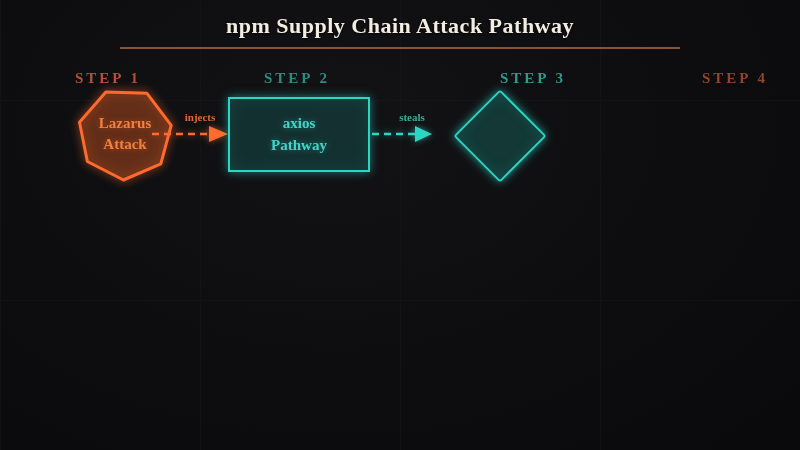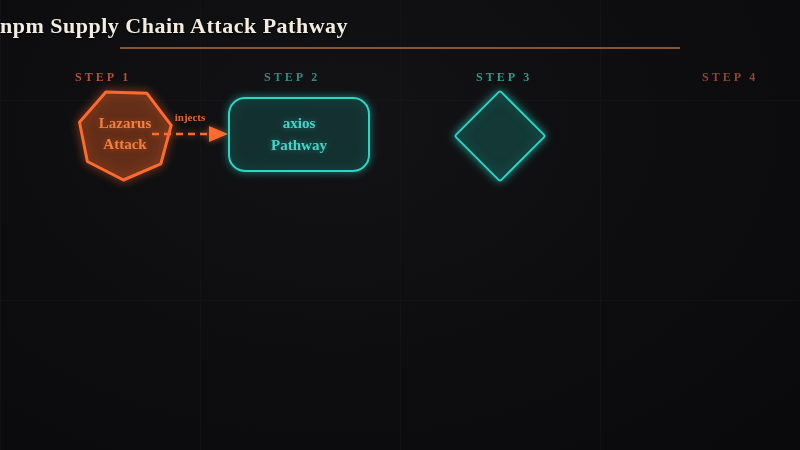--- a/index.html
+++ b/index.html
@@ -21,41 +21,41 @@
       linear-gradient(var(--grid-line, #1a1a1d) 1px, transparent 1px),
       linear-gradient(90deg, var(--grid-line, #1a1a1d) 1px, transparent 1px);
     background-size: 200px 200px;
     background-position: 0px 100px;
     opacity: 0.45;
     pointer-events: none;
   }
   
   #title {
     position: absolute; top: 13px; left: 0;
-    width: 100%; text-align: left;
+    width: 100%; text-align: center;
     margin: 0;
     font-size: 22px; font-weight: bold;
     letter-spacing: 0.5px;
     color: var(--title-text, #f2ece1);
     text-shadow: 0 1px 2px rgba(0,0,0,0.8);
   }
   #title-underline {
     position: absolute; left: 120px; top: 47px;
     width: 560px; height: 2px;
     background: var(--title-underline, #8a5333);
   }
   
   .step-label {
     position: absolute; top: 70px;
-    font-size: 12px; font-weight: bold;
+    font-size: 15px; font-weight: bold;
     letter-spacing: 3px;
   }
   #step-label-1 { left: 75px;  color: var(--step1-label, #b5503a); }
   #step-label-2 { left: 264px; color: var(--step2-label, #2f8b81); }
-  #step-label-3 { left: 476px; color: var(--step3-label, #2f9a8d); }
+  #step-label-3 { left: 500px; color: var(--step3-label, #2f9a8d); }
   #step-label-4 { left: 678px; color: var(--step4-label, #8f4530); margin-left: 24px; }
   
   #node-heptagon {
     position: absolute; left: 74px; top: 84px;
     width: 102px; height: 100px;
   }
   #node-heptagon svg {
     display: block;
     filter: drop-shadow(0 0 5px rgba(255,107,46,0.75));
   }
@@ -72,21 +72,21 @@
     color: var(--orange-node-text, #f2803f);
     font-weight: bold; font-size: 15px; line-height: 1.4;
     text-shadow: 0 0 6px rgba(255,107,46,0.45);
   }
   
   #node-box {
     position: absolute; left: 228px; top: 97px;
     width: 142px; height: 75px;
     box-sizing: border-box;
     border: 2.5px solid var(--teal-accent, #2cd5c4);
-    border-radius: 17px;
+    border-radius: 0;
     background: var(--teal-node-fill, rgba(22,95,90,0.4));
     box-shadow: 0 0 9px rgba(44,213,196,0.55), inset 0 0 16px rgba(44,213,196,0.12);
     display: flex; flex-direction: column;
     align-items: center; justify-content: center;
     color: var(--teal-node-text, #45d5c8);
     font-weight: bold; font-size: 15px; line-height: 1.45;
     text-shadow: 0 0 6px rgba(44,213,196,0.45);
   }
   
   #node-diamond {
@@ -100,20 +100,21 @@
     box-shadow: 0 0 10px rgba(44,213,196,0.7), inset 0 0 14px rgba(44,213,196,0.15);
   }
   
   .arrow {
     position: absolute;
     display: flex; flex-direction: column; align-items: center;
   }
   .arrow .arrow-label {
     font-size: 11px; font-weight: bold;
     margin-bottom: 1px;
+    padding-left: 20px;
   }
   .arrow svg { display: block; }
   #arrow-injects { left: 150px; top: 111px; width: 80px; }
   #arrow-injects .arrow-label { color: var(--injects-label, #d96a35); }
   #arrow-injects line    { stroke: var(--orange-accent, #ff6b2e); }
   #arrow-injects polygon { fill:   var(--orange-accent, #ff6b2e); }
   #arrow-injects svg { filter: drop-shadow(0 0 3px rgba(255,107,46,0.6)); }
   #arrow-steals { left: 370px; top: 111px; width: 64px; }
   #arrow-steals .arrow-label { color: var(--steals-label, #3aa99c); }
   #arrow-steals line    { stroke: var(--teal-accent, #2cd5c4); }
@@ -151,15 +152,22 @@
       <line x1="2" y1="10" x2="59" y2="10" stroke-dasharray="7 5"></line>
       <polygon points="59,2 78,10 59,18"></polygon>
     </svg>
   </div>
 
   <div id="node-box">
     <span>axios</span>
     <span>Pathway</span>
   </div>
 
+  <div class="arrow" id="arrow-steals">
+    <span class="arrow-label">steals</span>
+    <svg width="64" height="20" viewBox="0 0 64 20">
+      <line x1="2" y1="10" x2="45" y2="10" stroke-dasharray="7 5"></line>
+      <polygon points="45,2 62,10 45,18"></polygon>
+    </svg>
+  </div>
 
   <div id="node-diamond"></div>
 </div>
 
 </body></html>

